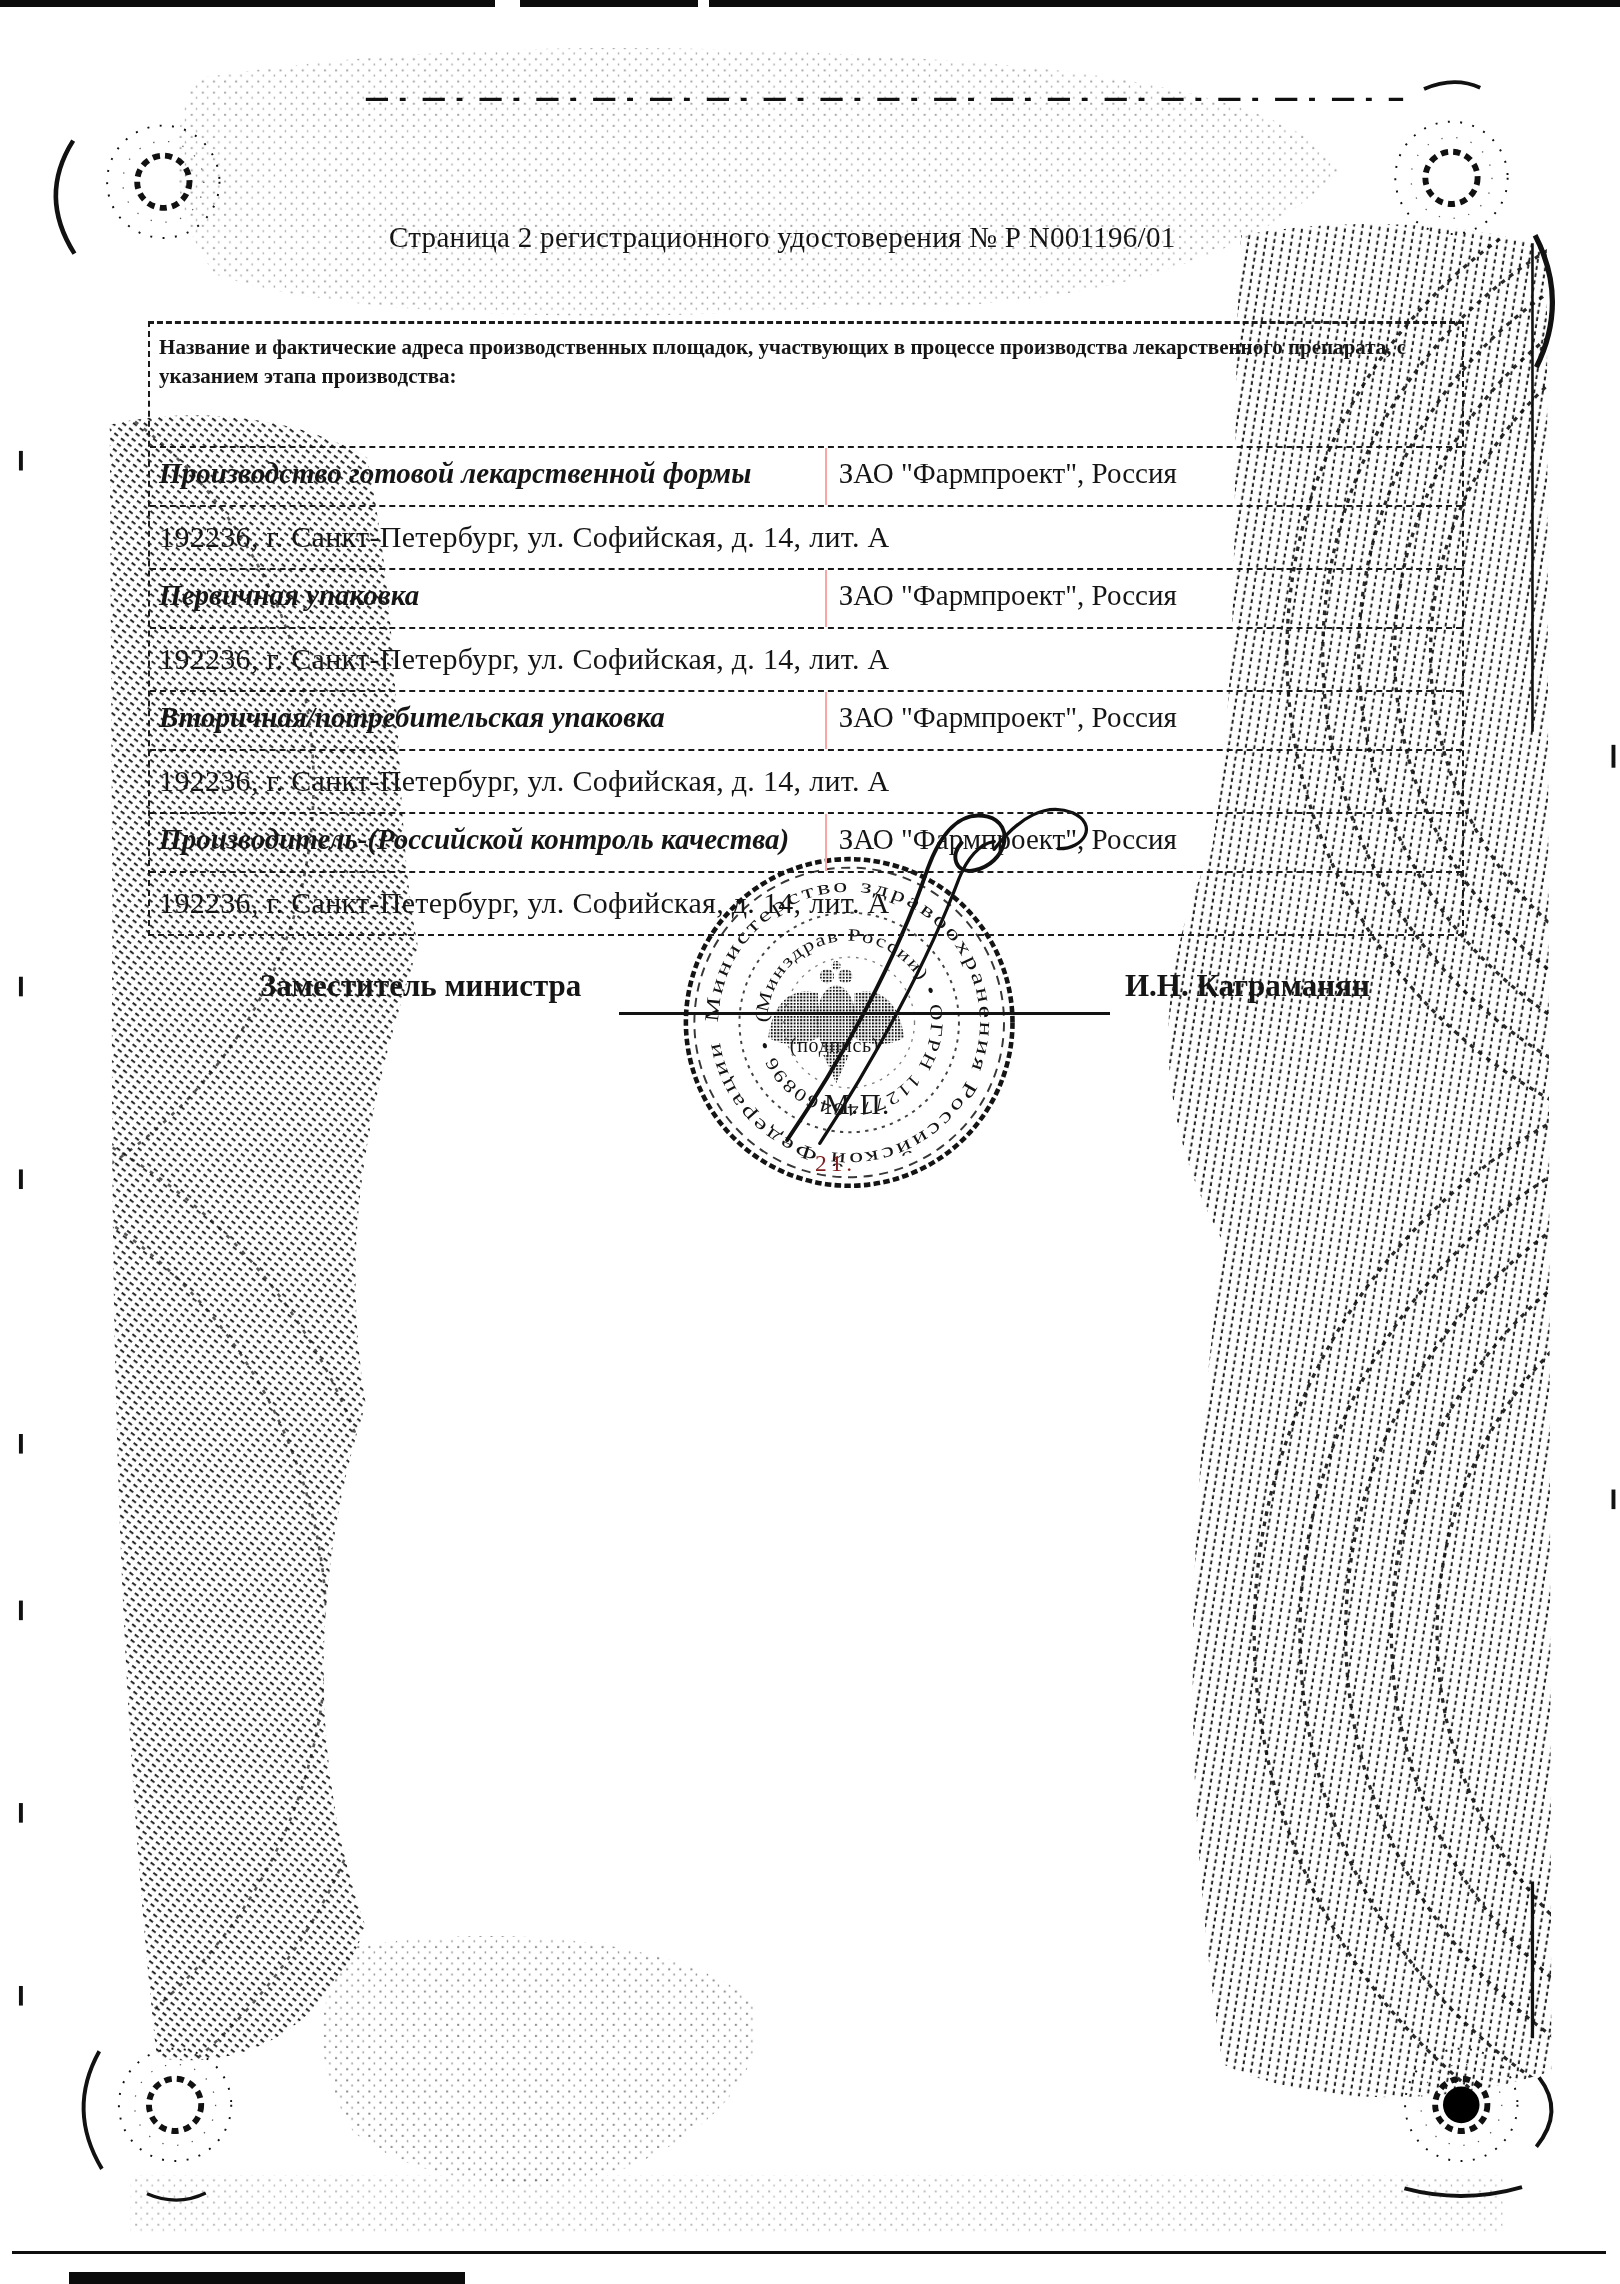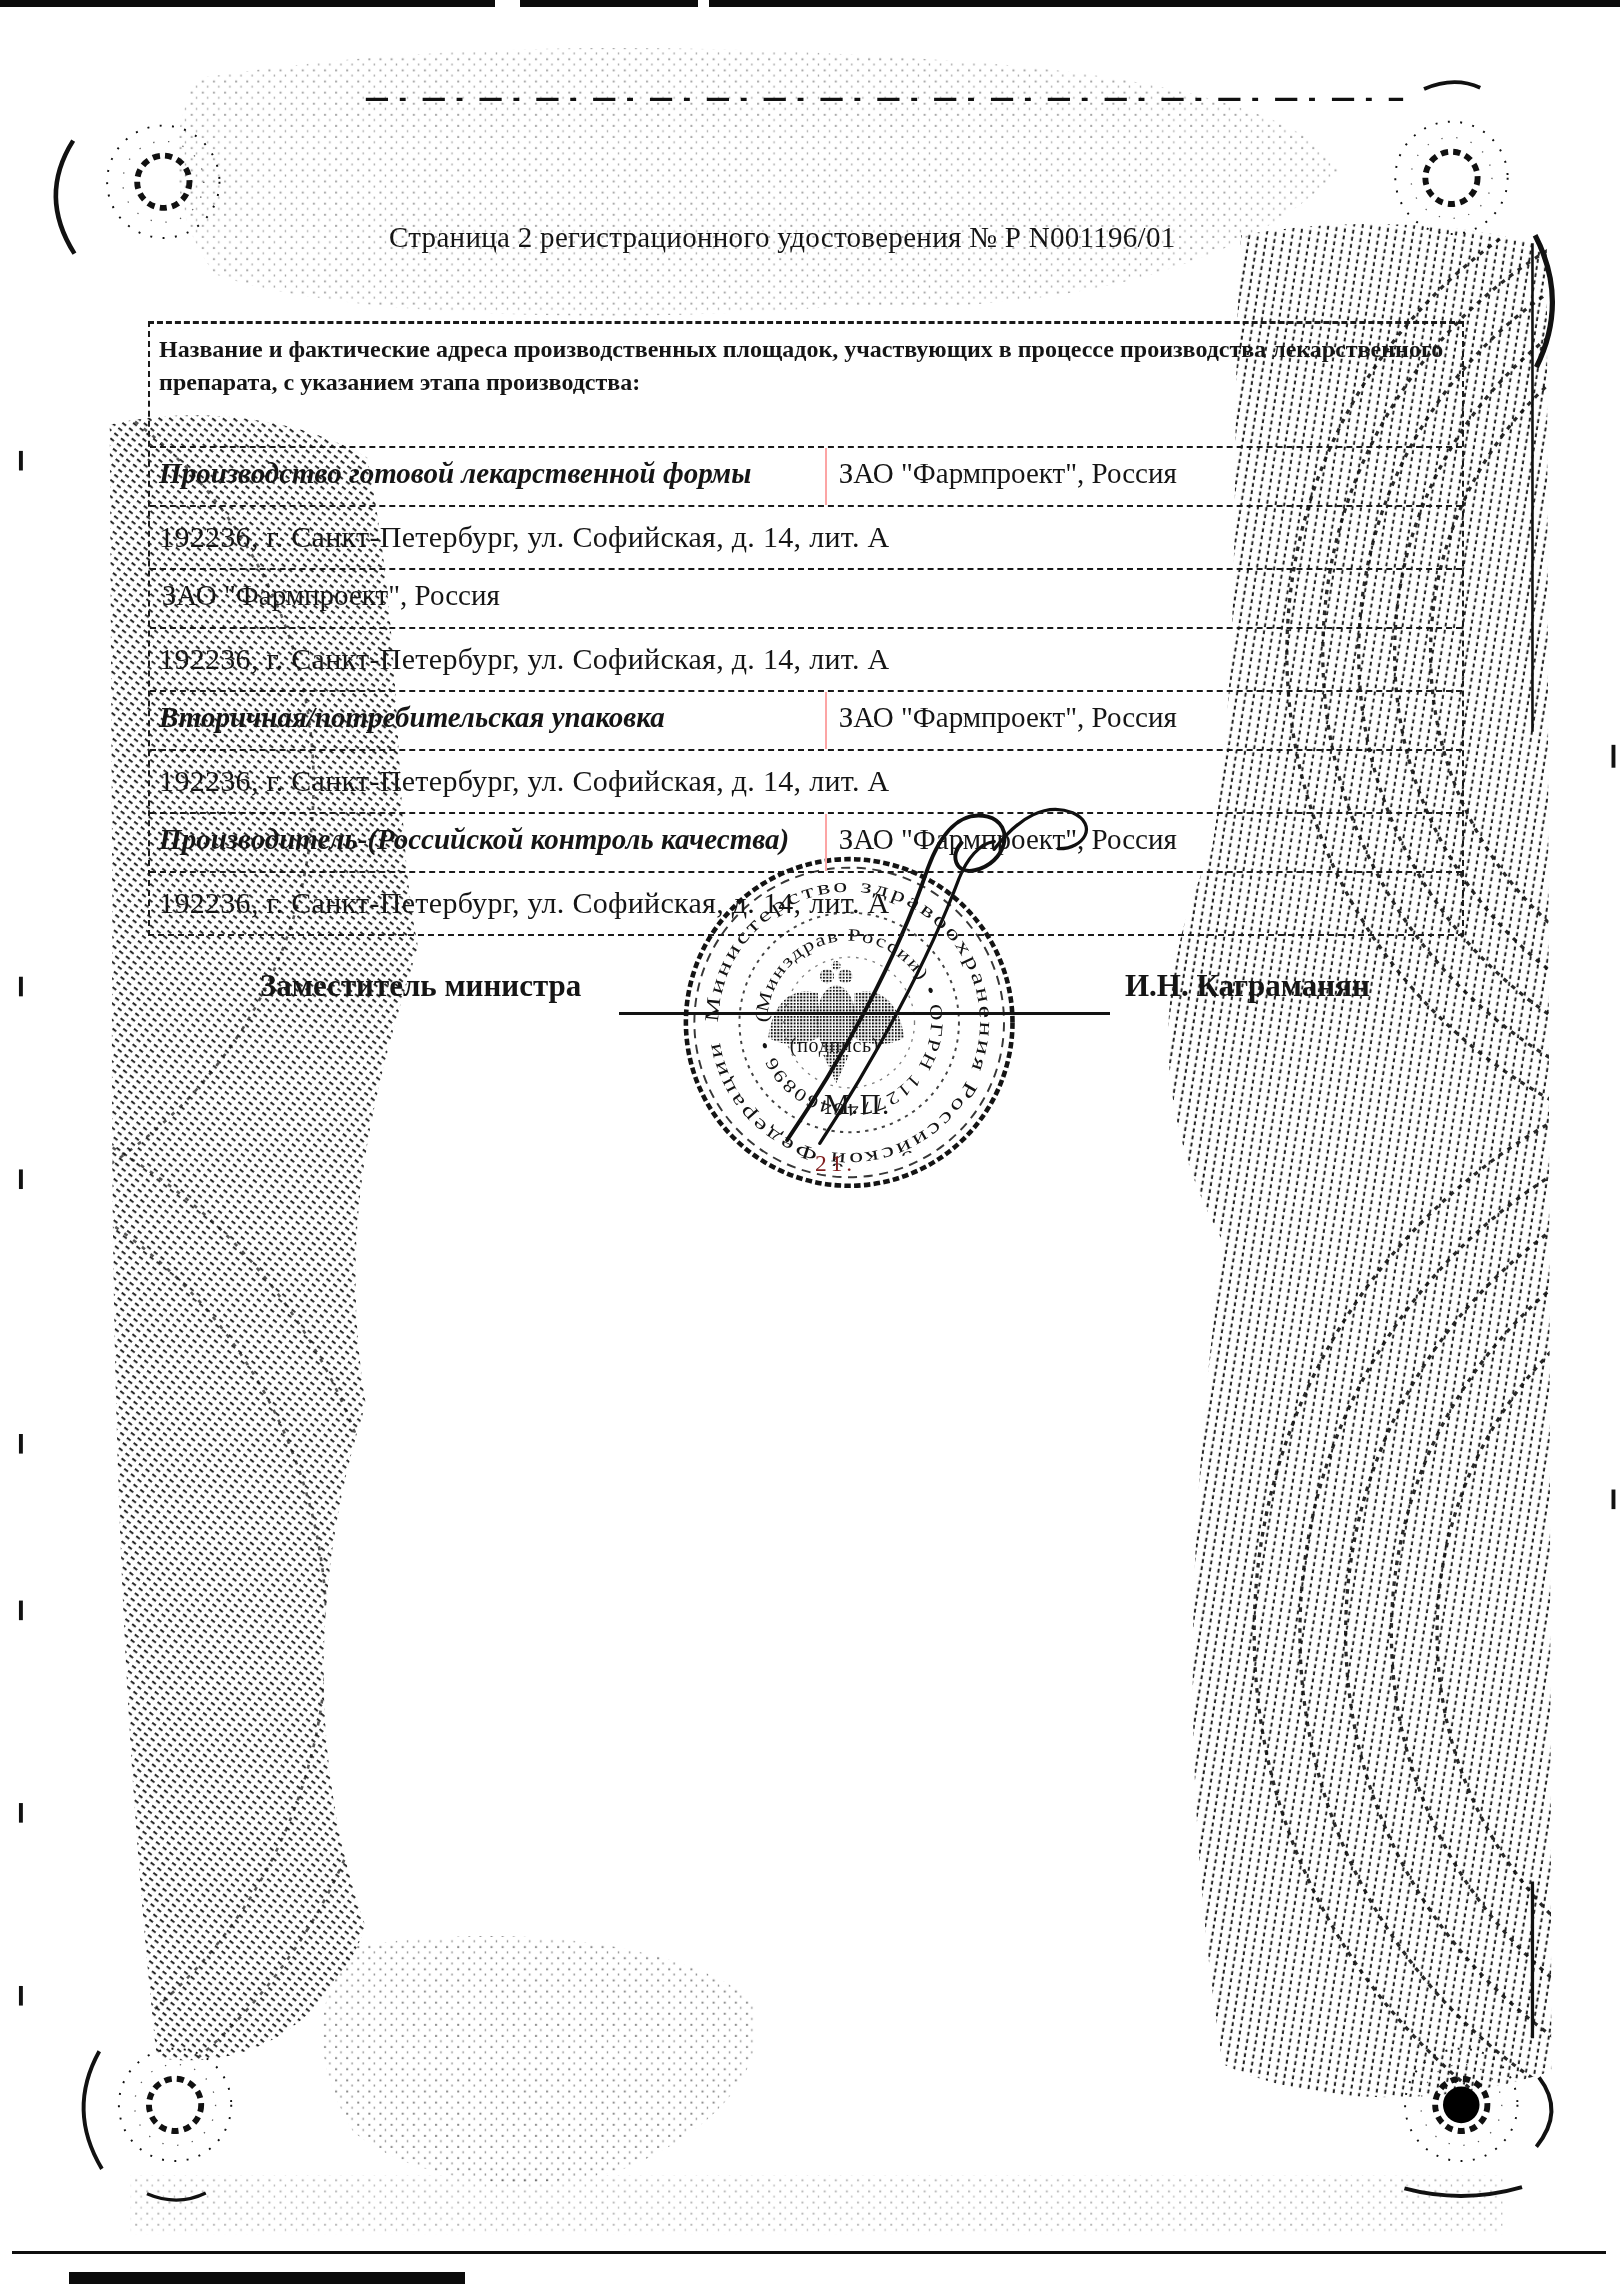--- a/index.html
+++ b/index.html
@@ -6,21 +6,21 @@
   .page{position:relative;width:1620px;height:2284px;background:#ffffff;overflow:hidden;
         font-family:"Liberation Serif","DejaVu Serif",serif;color:#151515;}
   .abs{position:absolute;}
   .deco{position:absolute;left:0;top:0;width:1620px;height:2284px;pointer-events:none;z-index:2;}
   .txt{position:absolute;z-index:3;text-align:right;}
   .page-header{font-size:29px;letter-spacing:0.3px;white-space:nowrap;}
   .tbl{position:absolute;left:148px;top:321px;width:1316px;z-index:3;
        border:2.6px dashed #1a1a1a;border-top-width:3.9px;box-sizing:border-box;background:transparent;}
   .trow{box-sizing:border-box;border-top:2px dashed #1a1a1a;display:flex;}
   .trow:first-child{border-top:none;}
-  .tbl-title{font-weight:700;font-size:24px;line-height:1.38;padding:9.1px 10.5px 11.8px 9.1px;min-height:122px;box-sizing:border-box;}
+  .tbl-title{font-weight:700;font-size:21px;line-height:1.38;padding:9.1px 10.5px 11.8px 9.1px;min-height:122px;box-sizing:border-box;}
   .cell-stage{width:677px;box-sizing:border-box;border-right:2px solid #fca5a5;
               font-style:italic;font-weight:700;font-size:29px;padding:9.1px 6.5px 6.5px 9.1px;}
   .cell-manu{flex:1;font-size:29px;padding:9.1px 6.5px 6.5px 11.8px;}
   .row-stage{min-height:59px;}
   .row-addr{min-height:63px;}
   .cell-addr{font-size:30px;padding:13px 6.5px 6.5px 9.1px;letter-spacing:0.3px;}
   .sig-title,.sig-name{font-size:31px;font-weight:700;white-space:nowrap;}
   .sig-line{background:#131313;height:2.6px;}
   .sig-caption{font-size:20px;letter-spacing:0.7px;}
   .sig-mp{font-size:29px;letter-spacing:1.3px;}
@@ -173,20 +173,21 @@
 
     <div class="trow row-stage">
       <div class="cell-stage">Производство  готовой лекарственной формы</div>
       <div class="cell-manu">ЗАО "Фармпроект", Россия</div>
     </div>
     <div class="trow row-addr">
       <div class="cell-addr">192236, г. Санкт-Петербург, ул. Софийская, д. 14, лит. А</div>
     </div>
 
     <div class="trow row-stage">
+      <div class="cell-stage">Первичная упаковка</div>
       <div class="cell-manu">ЗАО "Фармпроект", Россия</div>
     </div>
     <div class="trow row-addr">
       <div class="cell-addr">192236, г. Санкт-Петербург, ул. Софийская, д. 14, лит. А</div>
     </div>
 
     <div class="trow row-stage">
       <div class="cell-stage">Вторичная/потребительская упаковка</div>
       <div class="cell-manu">ЗАО "Фармпроект", Россия</div>
     </div>

